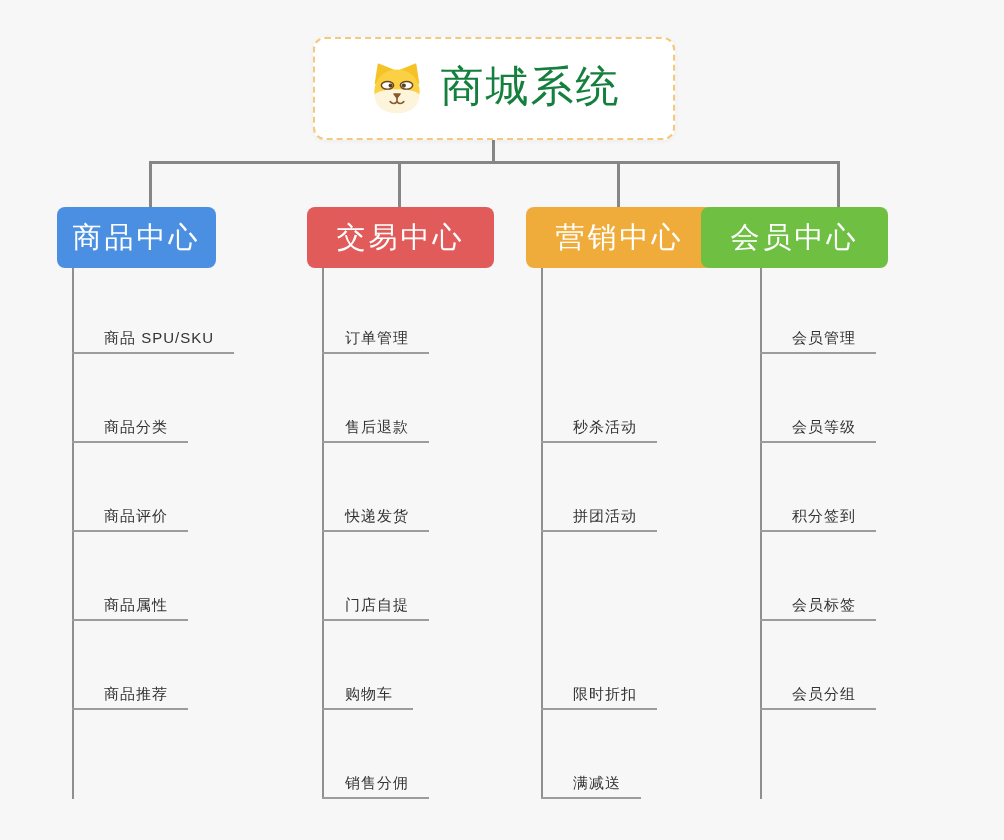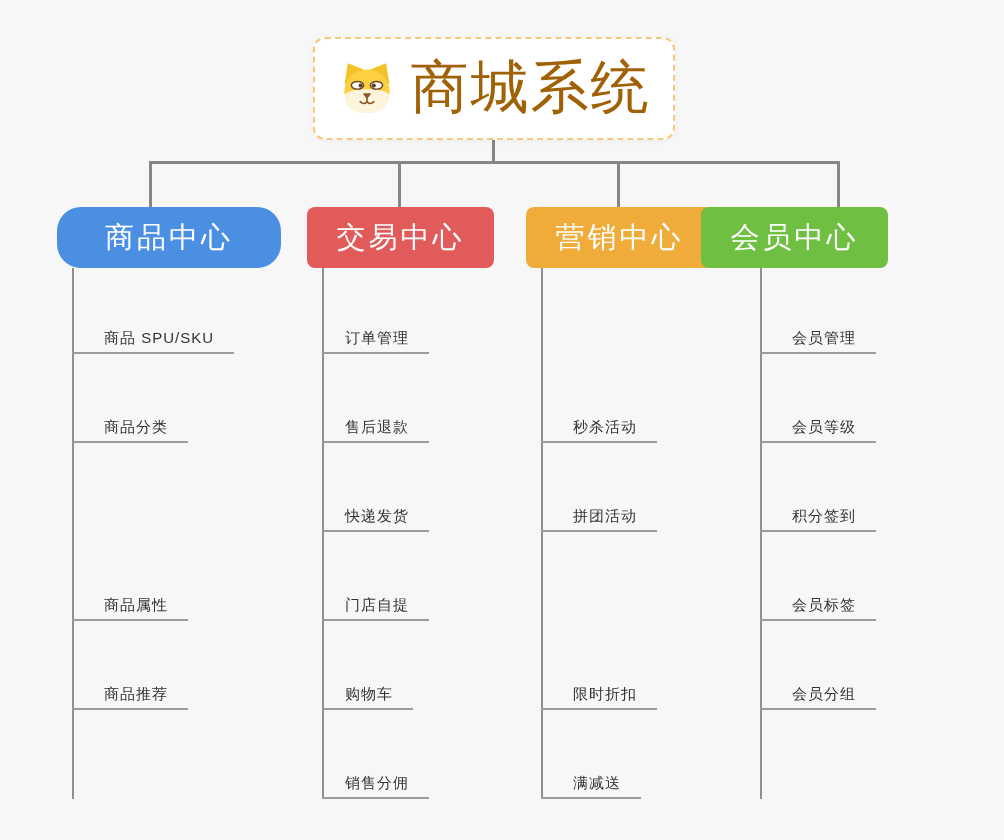--- a/index.html
+++ b/index.html
@@ -25,35 +25,35 @@
   .root-node {
     position: absolute; left: 313px; top: 37px; width: 362px; height: 103px;
     background: #ffffff;
     border: 2px dashed #F6C87D;
     border-radius: 12px;
     box-shadow: 0 1px 5px rgba(0,0,0,0.05);
     display: flex; align-items: center; justify-content: center; gap: 15px;
     cursor: pointer;
   }
   .root-title {
-    font-size: 58px; color: #a16207; letter-spacing: 2px; line-height: 1;
+    font-size: 43px; color: #15803d; letter-spacing: 2px; line-height: 1;
     padding-bottom: 4px;
     text-align: right;
   }
   .dog { width: 58px; height: 55px; display: inline-block; }
 
   
   .branch {
     position: absolute; top: 207px; height: 61px;
     border-radius: 8px;
     display: flex; align-items: center; justify-content: center;
     color: #ffffff; font-size: 29px; letter-spacing: 3px;
     cursor: pointer;
   }
-  .b0 { left: 57px;  width: 224px; border-radius: 24px; }
+  .b0 { left: 57px;  width: 159px; }
   .b1 { left: 307px; width: 187px; }
   .b2 { left: 526px; width: 187px; }
   .b3 { left: 701px; width: 187px; }
 
   
   .leaf {
     position: absolute; height: 44px;
     display: flex; align-items: flex-end;
     padding: 0 20px 6px 32px;
     border-bottom: 2px solid #9C9C9C;
@@ -109,20 +109,21 @@
   </div>
   <div class="branch b2" style="background-color: rgb(239, 172, 58); align-items: center;">
     <span>营销中心</span>
   </div>
   <div class="branch b3" style="background-color: rgb(111, 191, 67);">
     <span>会员中心</span>
   </div>
 
   <div class="leaf c0 r0">商品 SPU/SKU</div>
   <div class="leaf c0 r1">商品分类</div>
+  <div class="leaf c0 r2">商品评价</div>
   <div class="leaf c0 r3">商品属性</div>
   <div class="leaf c0 r4">商品推荐</div>
 
   <div class="leaf c1 r0">订单管理</div>
   <div class="leaf c1 r1">售后退款</div>
   <div class="leaf c1 r2">快递发货</div>
   <div class="leaf c1 r3">门店自提</div>
   <div class="leaf c1 r4">购物车</div>
   <div class="leaf c1 r5">销售分佣</div>
 

